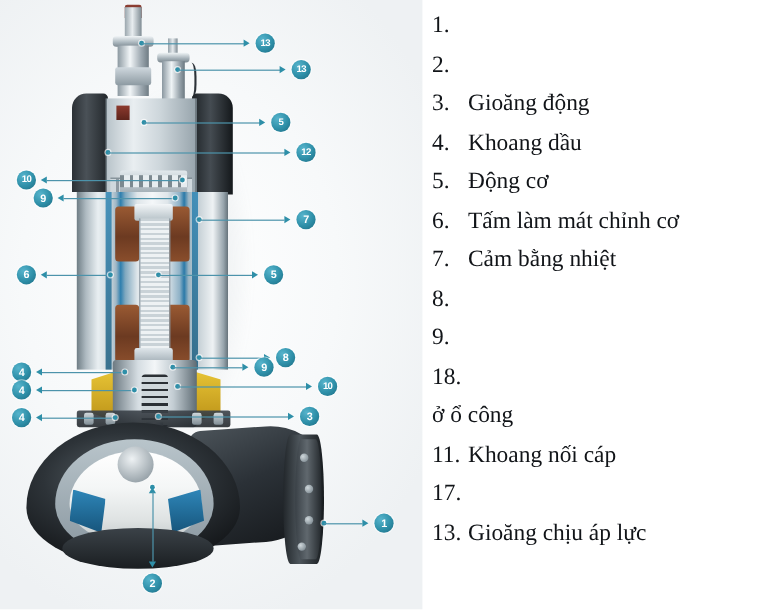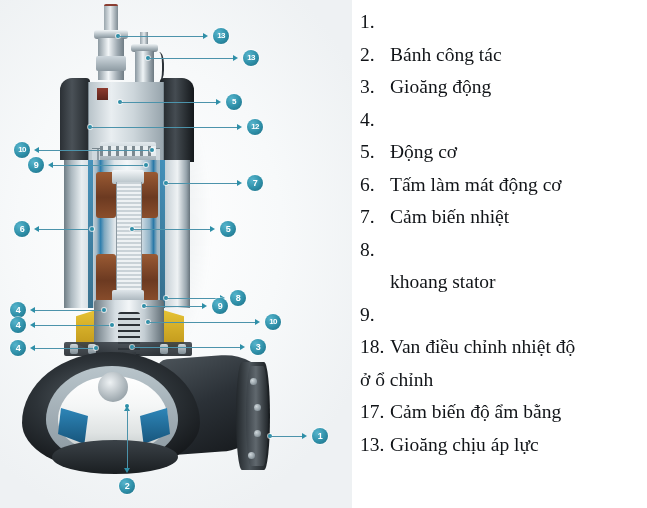--- a/index.html
+++ b/index.html
@@ -388,66 +388,67 @@
   </div>
 
   <div id="legend">
 
     <div class="lrow">
       <span class="lnum">1.</span>
     </div>
 
     <div class="lrow">
       <span class="lnum">2.</span>
-      <span class="ltext">Bánh công tác</span>
     </div>
 
     <div class="lrow">
       <span class="lnum">3.</span>
       <span class="ltext">Gioăng động</span>
     </div>
 
     <div class="lrow">
       <span class="lnum">4.</span>
+      <span class="ltext">Khoang dầu</span>
     </div>
 
     <div class="lrow">
       <span class="lnum">5.</span>
       <span class="ltext">Động cơ</span>
     </div>
 
     <div class="lrow">
       <span class="lnum">6.</span>
-      <span class="ltext">Tấm làm mát động cơ</span>
+      <span class="ltext">Tấm làm mát chỉnh cơ</span>
     </div>
 
     <div class="lrow">
       <span class="lnum">7.</span>
-      <span class="ltext">Cảm biến nhiệt</span>
+      <span class="ltext">Cảm bằng nhiệt</span>
     </div>
 
     <div class="lrow">
       <span class="lnum">8.</span>
     </div>
-    <div class="lcont i8">khoang stator</div>
 
     <div class="lrow">
       <span class="lnum">9.</span>
     </div>
 
     <div class="lrow">
       <span class="lnum">18.</span>
-      <span class="ltext">Van điều chỉnh nhiệt độ</span>
-    </div>
-    <div class="lcont i10">ở ổ chỉnh</div>
-
+    </div>
+    <div class="lcont i10">ở ổ công</div>
+
+    <div class="lrow">
+      <span class="lnum">11.</span>
+      <span class="ltext">Khoang nối cáp</span>
+    </div>
 
     <div class="lrow">
       <span class="lnum">17.</span>
-      <span class="ltext">Cảm biến độ ẩm bằng</span>
     </div>
 
     <div class="lrow">
       <span class="lnum">13.</span>
       <span class="ltext">Gioăng chịu áp lực</span>
     </div>
 
   </div>
 </div>
 

